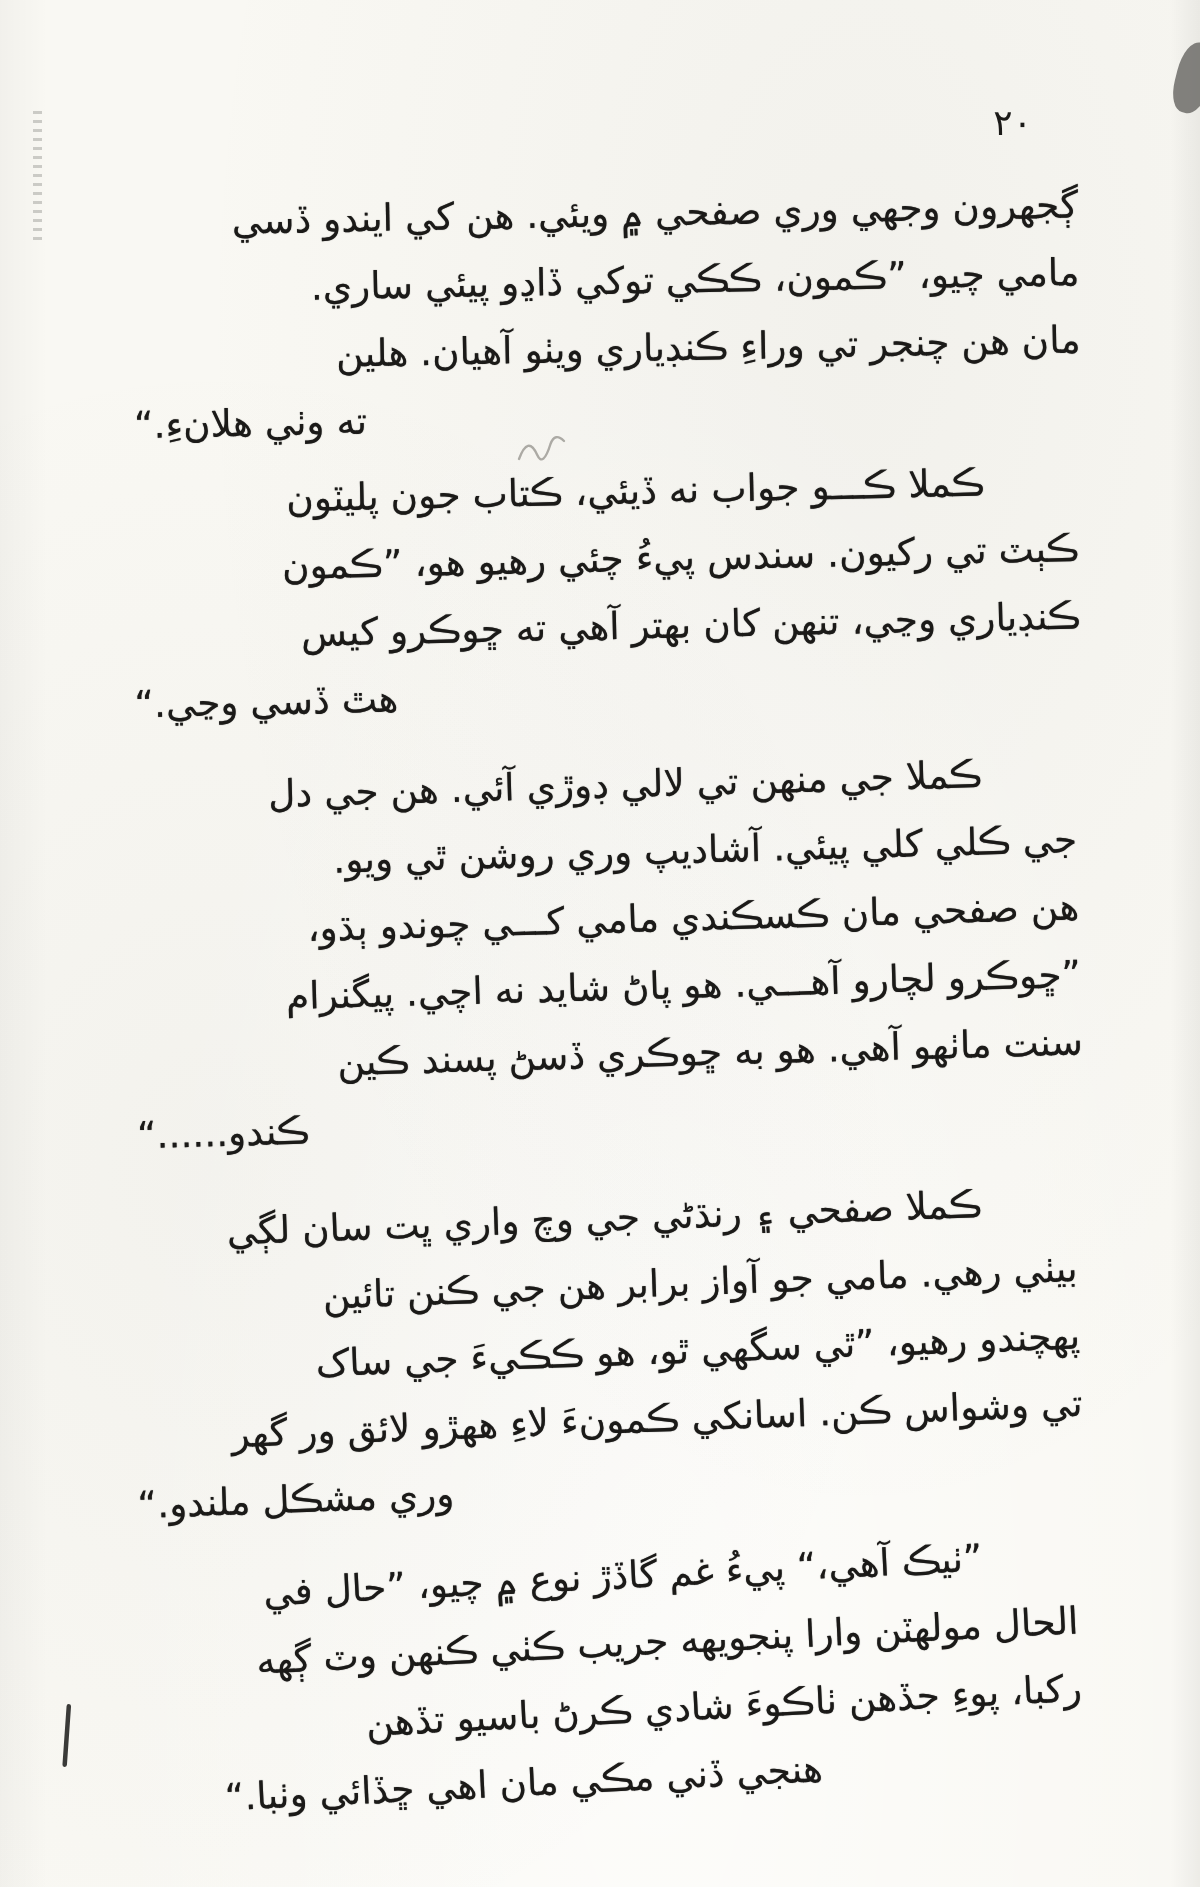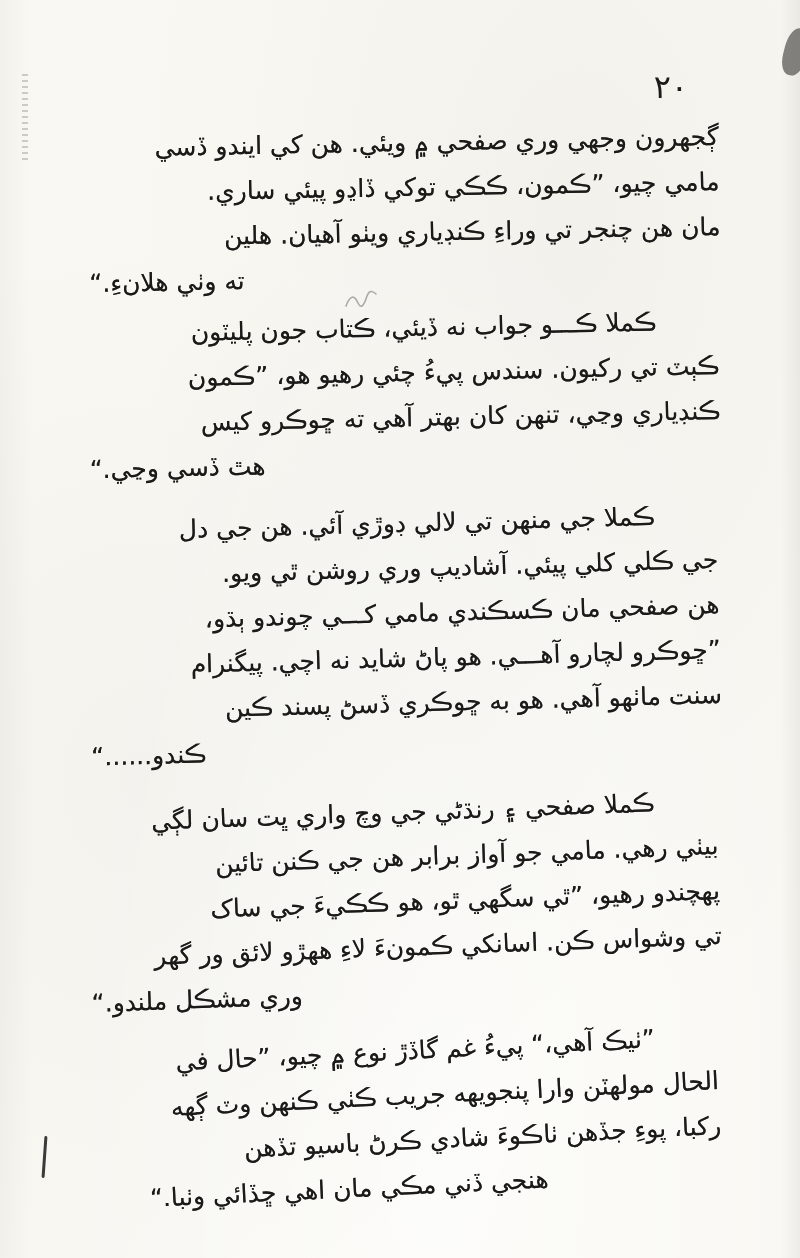--- a/index.html
+++ b/index.html
@@ -21,21 +21,21 @@
       radial-gradient(ellipse at 72% 18%, rgba(110,110,105,0.05), transparent 55%),
       radial-gradient(ellipse at 18% 62%, rgba(110,110,105,0.045), transparent 50%),
       radial-gradient(ellipse at 55% 90%, rgba(255,255,255,0.6), transparent 60%),
       linear-gradient(to left, rgba(0,0,0,0.05), transparent 2.5%),
       linear-gradient(to right, rgba(0,0,0,0.03), transparent 4%);
     overflow:hidden;
   }
   .page-number{
     position:absolute;
     top:68px; right:112px;
-    font-size:32px;
+    font-size:24px;
     color:var(--ink);
     direction:rtl;
   }
   .text-block{
     position:absolute;
     top:114px; left:72px;
     width:648px;
     direction:rtl;
     color:var(--ink);
   }

